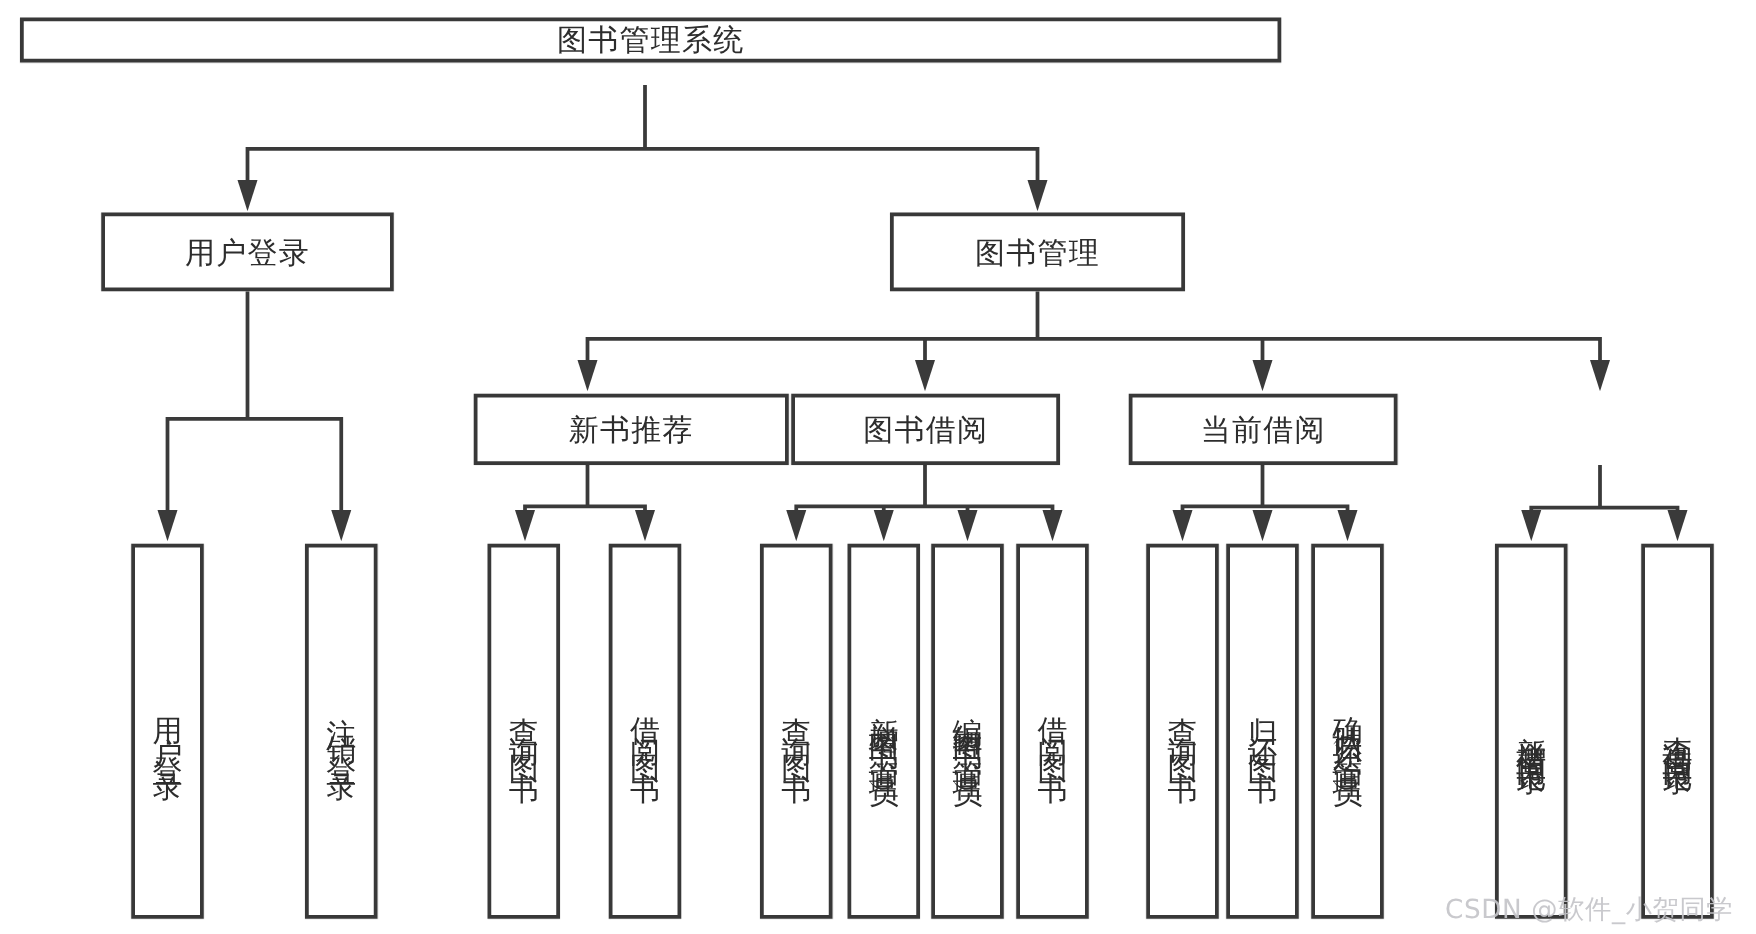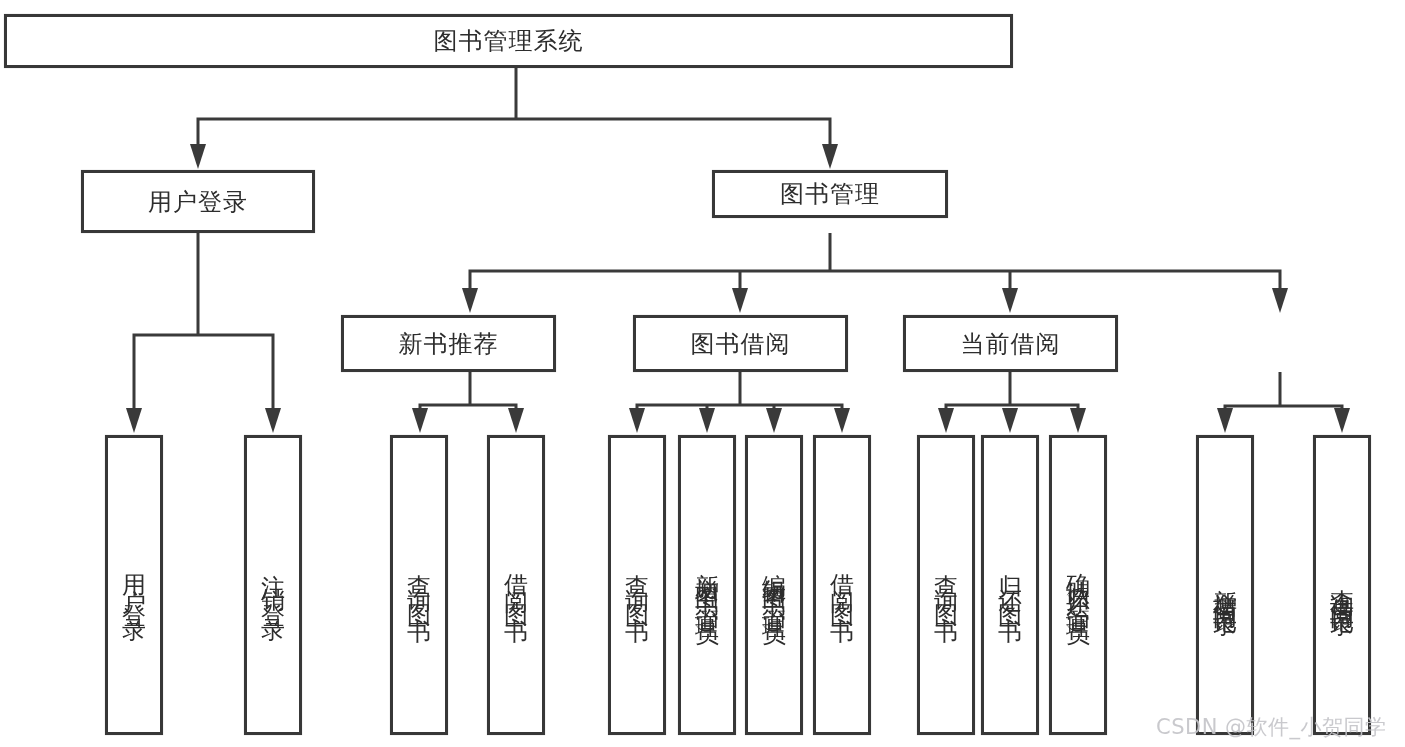--- a/index.html
+++ b/index.html
@@ -81,32 +81,32 @@
       <polygon points="766,408 782,408 774,433"></polygon>
       <polygon points="834,408 850,408 842,433"></polygon>
       <polygon points="938,408 954,408 946,433"></polygon>
       <polygon points="1002,408 1018,408 1010,433"></polygon>
       <polygon points="1070,408 1086,408 1078,433"></polygon>
       <polygon points="1217,408 1233,408 1225,433"></polygon>
       <polygon points="1334,408 1350,408 1342,433"></polygon>
     </g>
   </svg>
 
-  <div class="box h" style="left:4px;top:14px;width:1009px;height:54px">
+  <div class="box h" style="left:16px;top:14px;width:1009px;height:36px">
     <span>图书管理系统</span>
   </div>
 
   <div class="box h" style="left:81px;top:170px;width:234px;height:63px">
     <span>用户登录</span>
   </div>
-  <div class="box h" style="left:712px;top:170px;width:236px;height:48px">
+  <div class="box h" style="left:712px;top:170px;width:236px;height:63px">
     <span>图书管理</span>
   </div>
 
-  <div class="box h" style="left:341px;top:315px;width:215px;height:57px">
+  <div class="box h" style="left:379px;top:315px;width:252px;height:57px">
     <span>新书推荐</span>
   </div>
   <div class="box h" style="left:903px;top:315px;width:215px;height:57px">
     <span>当前借阅</span>
   </div>
   <div class="box h" style="left:633px;top:315px;width:215px;height:57px">
     <span>图书借阅</span>
   </div>
 
   <div class="box v gap-lg" style="left:105px;top:435px;width:58px;height:300px">

